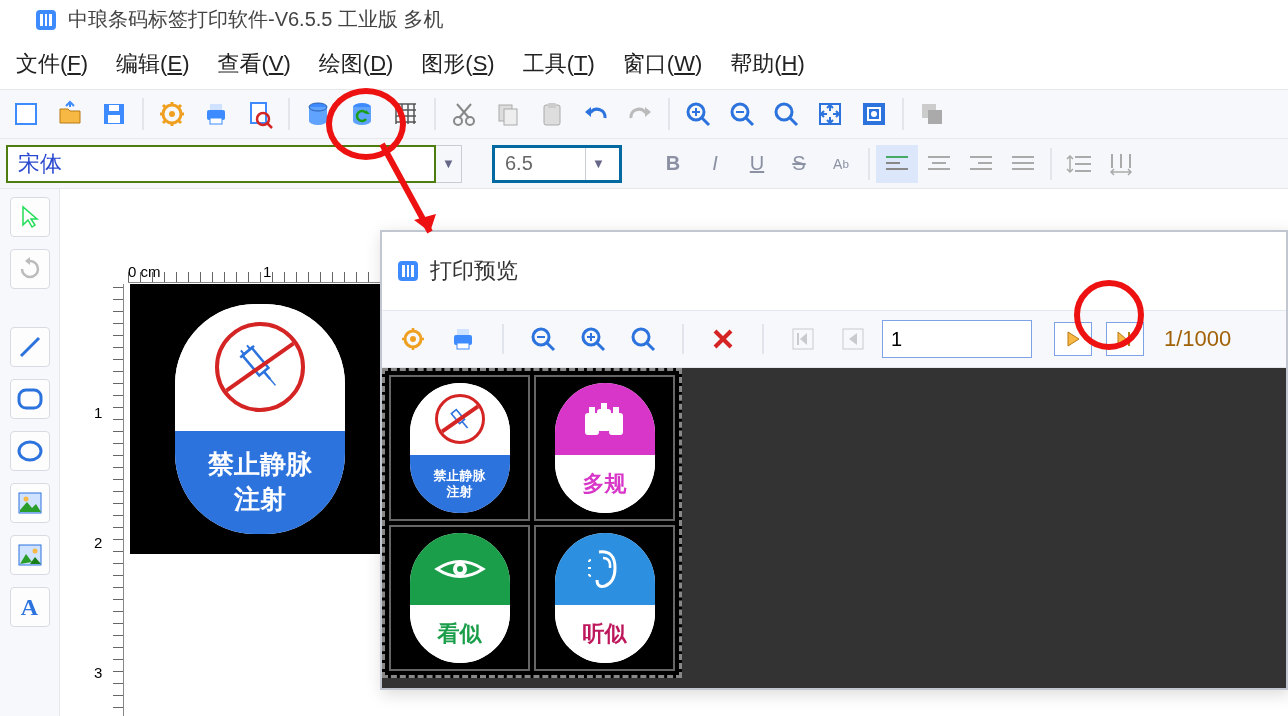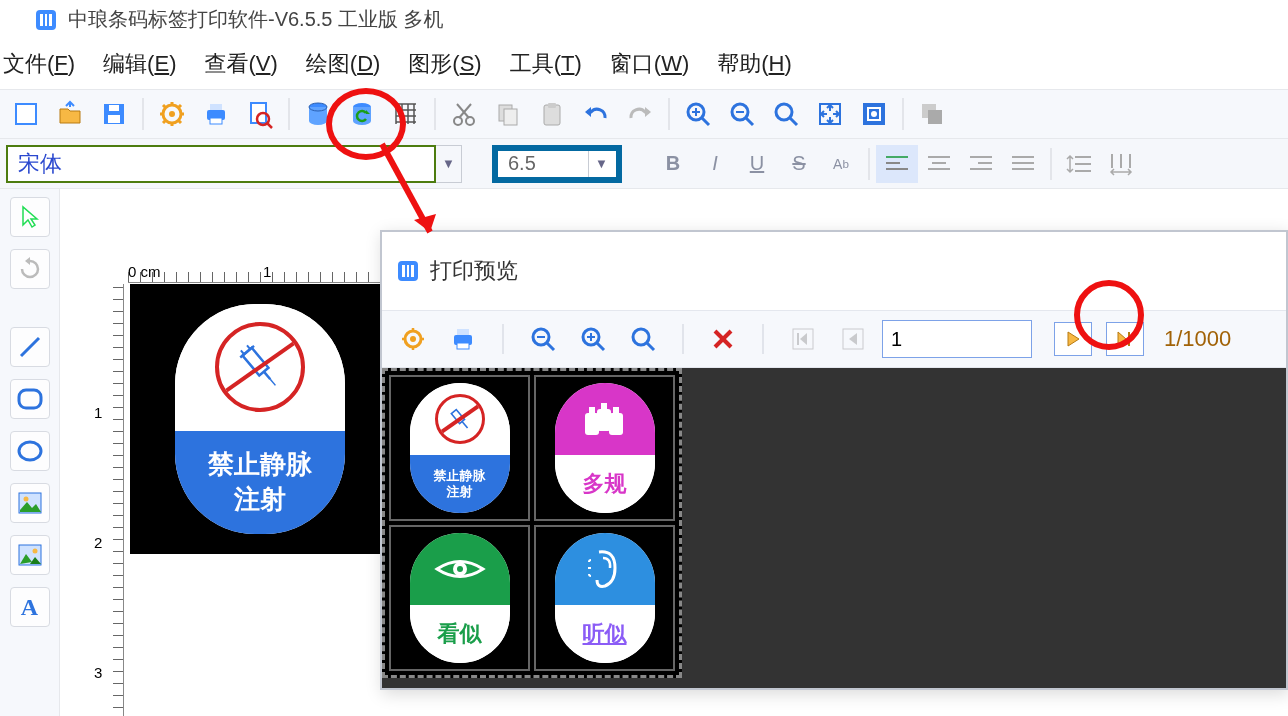--- a/index.html
+++ b/index.html
@@ -1,27 +1,27 @@
 <!DOCTYPE html>
 <html><head>
 <meta charset="utf-8">
 <style>
 * { box-sizing: border-box; margin: 0; padding: 0; }
 body { font-family: "Microsoft YaHei", sans-serif; width: 1288px; height: 716px; overflow: hidden; background: #fff; position: relative; }
 .titlebar { display: flex; align-items: center; padding: 6px 10px; background: #fff; font-size: 20px; color: #444; margin-left: 24px; }
 .appicon { width: 24px; height: 24px; margin-right: 10px; }
-.menubar { display: flex; gap: 28px; padding: 10px 3px; font-size: 22px; color: #222; }
+.menubar { display: flex; gap: 28px; padding: 10px 16px; font-size: 22px; color: #222; }
 .menubar span u { text-decoration: underline; }
 .toolbar1 { display: flex; align-items: center; padding: 6px 4px; background: #f6f8fc; border-top: 1px solid #e6e8ec; border-bottom: 1px solid #e6e8ec; height: 50px; }
 .tbtn { width: 44px; height: 40px; display: flex; align-items: center; justify-content: center; cursor: pointer; border-radius: 4px; }
 .sep { width: 2px; height: 32px; background: #e3e5ea; margin: 0 6px; }
 .toolbar2 { display: flex; align-items: center; padding: 4px; background: #f5f7fb; border-bottom: 1px solid #e6e8ec; height: 50px; }
 .fontbox { width: 430px; height: 38px; border: 2px solid #4d7c0f; background: #fff; display: flex; align-items: center; margin-left: 2px; }
 .fontbox input { border: none; outline: none; font-size: 22px; color: #2a48cf; padding: 0 10px; width: 100%; font-family: inherit; }
-.sizebox { width: 130px; height: 38px; border: 6px solid #0369a1; background: #fff; display: flex; align-items: center; margin-left: 30px; }
+.sizebox { width: 130px; height: 38px; border: 3px solid #0369a1; background: #fff; display: flex; align-items: center; margin-left: 30px; }
 .sizebox input { border: none; outline: none; font-size: 20px; color: #666; padding: 0 10px; width: 90px; font-family: inherit; }
 .drop { width: 26px; height: 100%; border-left: 1px solid #c8ccd4; display: flex; align-items: center; justify-content: center; color: #668; font-size: 13px; }
 .stylebtn { width: 42px; height: 38px; display: flex; align-items: center; justify-content: center; color: #8b91a3; font-size: 20px; cursor: pointer; }
 .alignbtn { width: 42px; height: 38px; display: flex; align-items: center; justify-content: center; cursor: pointer; }
 
 .workarea { position: relative; display: flex; height: 600px; }
 .sidetools { width: 60px; background: #f6f8fc; border-right: 1px solid #e6e8ec; padding-top: 8px; display: flex; flex-direction: column; align-items: center; gap: 12px; }
 .stool { width: 40px; height: 40px; display: flex; align-items: center; justify-content: center; cursor: pointer; border: 1px solid #d8dbe2; border-radius: 4px; background: #fdfdfe; }
 
 .canvas-area { flex: 1; background: #fff; position: relative; }
@@ -539,21 +539,21 @@
       </div>
       <div class="cell">
         <div class="pill">
             <div class="ptop" style="background:#2d8fe0;">
               <svg width="40" height="50">
                 <path d="M14 8 Q30 6 30 24 Q30 38 20 42 Q12 44 12 36" fill="none" stroke="#fff" stroke-width="3"></path>
                 <path d="M18 14 Q26 14 25 24" fill="none" stroke="#fff" stroke-width="2.5"></path>
                 <path d="M6 16 Q4 16 4 18 M6 24 Q3 24 3 24 M6 32 Q4 32 4 30" fill="none" stroke="#fff" stroke-width="2"></path>
               </svg>
             </div>
-            <div class="pbot" style="background:#fff;color:#8b5cf6;text-decoration:underline;">听似</div>
+            <div class="pbot" style="background:#fff;color:#be185d;">听似</div>
           </div>
       </div>
     </div>
   </div>
 </div>
 
 <div class="redcirc" style="left:326px; top:88px; width:80px; height:72px;"></div>
 <div class="redcirc" style="left:1074px; top:280px; width:70px; height:70px;"></div>
 <svg class="redarrow" style="left:374px; top:136px;" width="80" height="120">
   <line x1="8" y1="8" x2="56" y2="96" stroke="#e11" stroke-width="6"></line>

